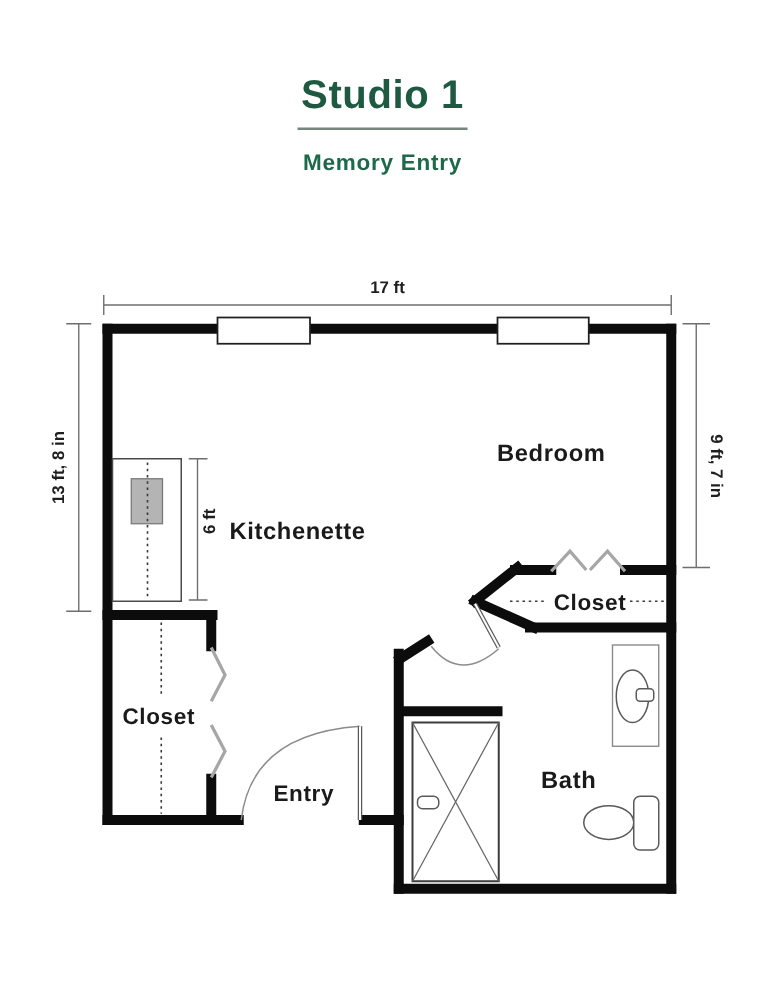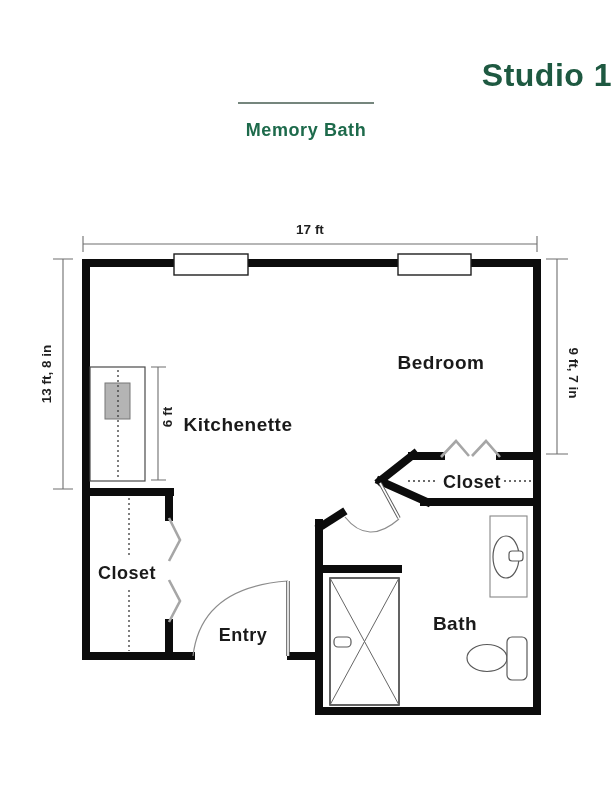--- a/index.html
+++ b/index.html
@@ -3,21 +3,21 @@
 <meta charset="utf-8">
 <style>
   html,body{margin:0;padding:0;}
   body{
     width:612px;height:792px;background:#ffffff;position:relative;
     font-family:"Liberation Sans", sans-serif;overflow:hidden;
   }
   .header{position:absolute;top:0;left:0;width:612px;text-align:center;}
   .plan-title{
     position:absolute;top:59px;left:0;width:100%;margin:0;
-    font-size:32px;font-weight:700;line-height:1;color:#1E5941;letter-spacing:.5px;text-align:right;
+    font-size:32px;font-weight:700;line-height:1;color:#1E5941;letter-spacing:.5px;
   }
   .header-divider{
     position:absolute;top:102px;left:238px;width:136px;height:2px;background:#75867D;
   }
   .plan-subtitle{
     position:absolute;top:121px;left:0;width:100%;
     font-size:18px;font-weight:700;line-height:1;color:#1D6A4B;letter-spacing:.6px;
   }
   svg{position:absolute;top:0;left:0;}
   .wall{stroke:#0C0C0C;stroke-width:8;stroke-linecap:square;fill:none;}
@@ -32,21 +32,21 @@
   .leaf-outer{stroke:#5A5A5A;stroke-width:3.6;fill:none;}
   .leaf-inner{stroke:#ffffff;stroke-width:1.6;fill:none;}
   .window{fill:#ffffff;stroke:#1F1F1F;stroke-width:1.4;}
 </style>
 </head>
 <body>
 
 <div class="header">
   <h1 class="plan-title">Studio 1</h1>
   <div class="header-divider"></div>
-  <div class="plan-subtitle">Memory Bath</div>
+  <div class="plan-subtitle">Memory Entry</div>
 </div>
 
 <svg width="612" height="792" viewBox="0 0 612 792">
 
   <g>
     <path class="dim" d="M 83 244 H 537"></path>
     <path class="dim" d="M 83 236 V 252 M 537 236 V 252"></path>
     <text class="dim-text" x="310" y="234" text-anchor="middle">17 ft</text>
   </g>
   <g>

